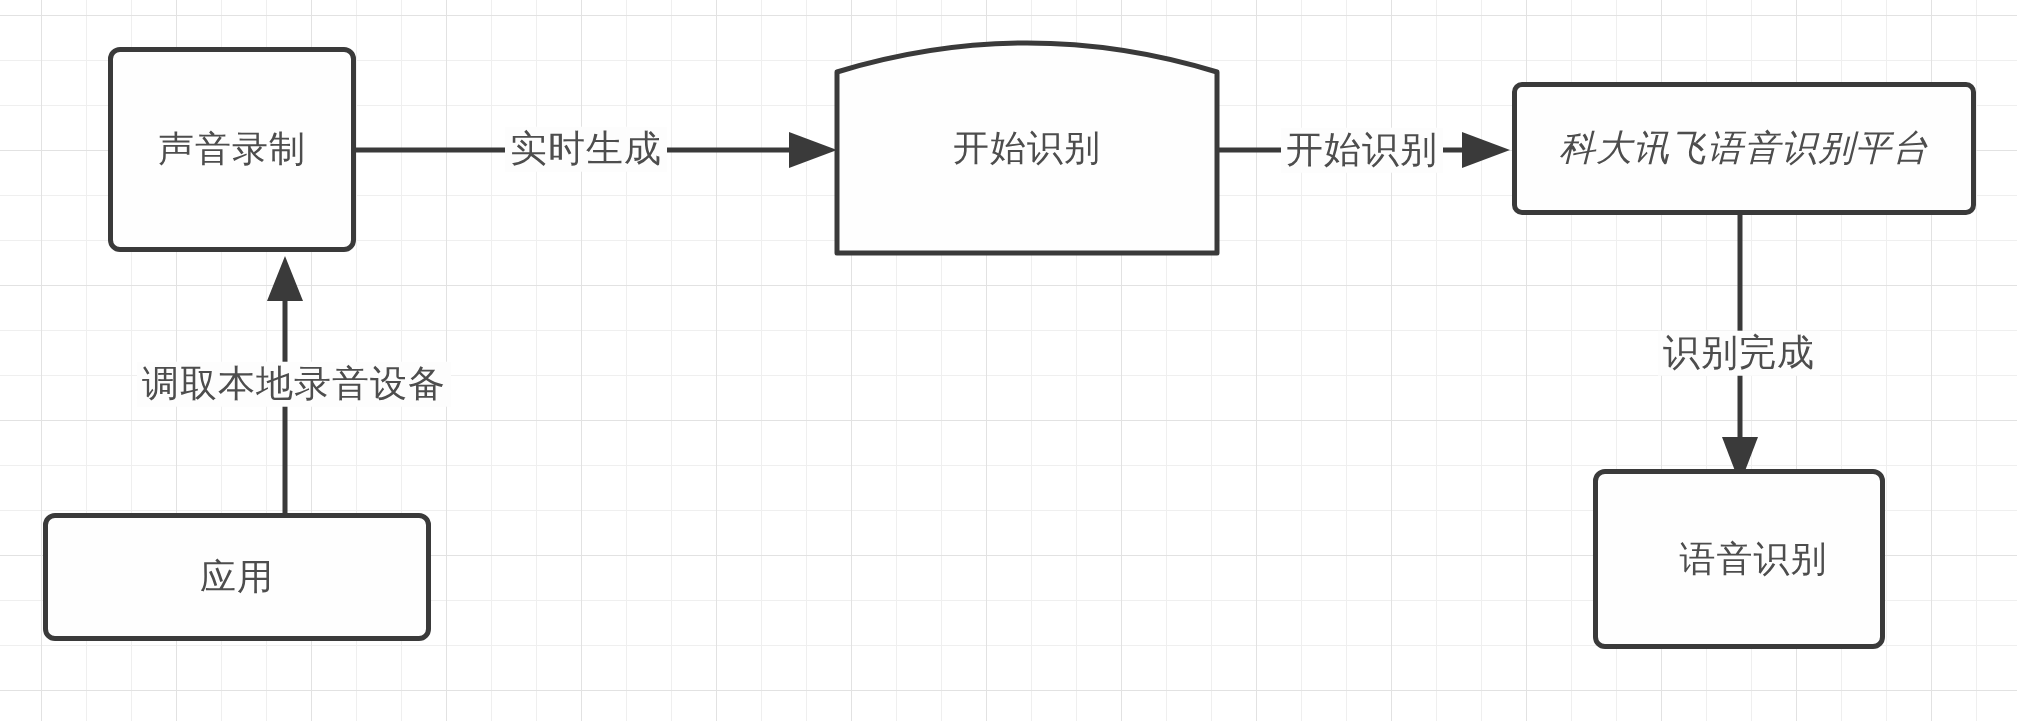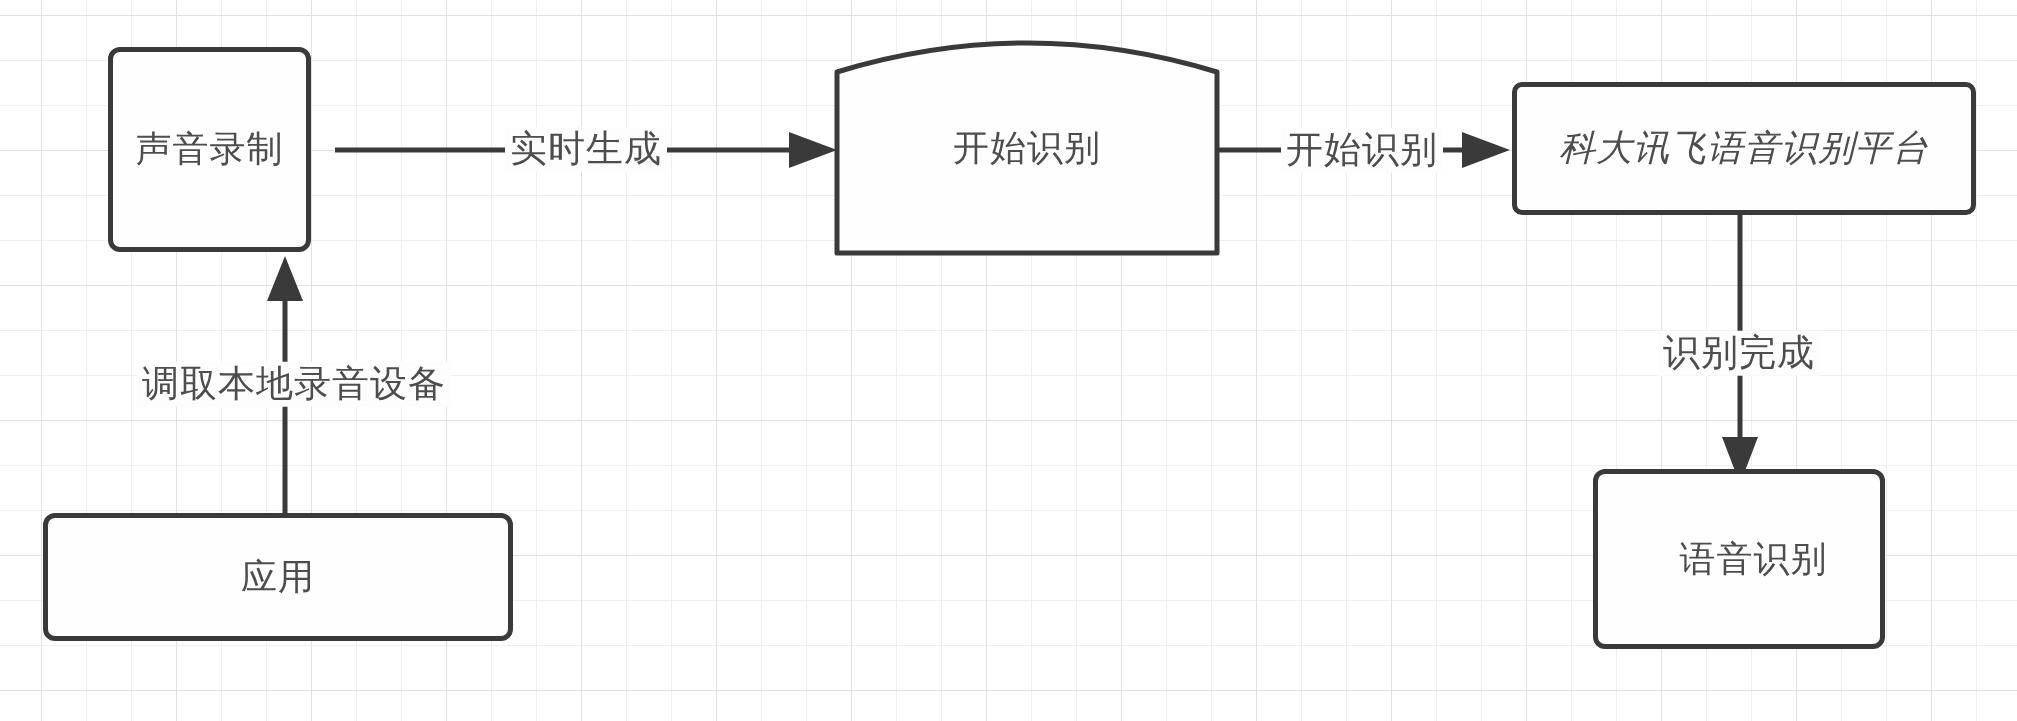--- a/index.html
+++ b/index.html
@@ -59,37 +59,37 @@
     <line x1="335" y1="150" x2="791" y2="150" stroke="#3a3a3a" stroke-width="5"></line>
     <polygon points="789,132 789,168 837,150" fill="#3a3a3a"></polygon>
 
     <line x1="1217" y1="150" x2="1464" y2="150" stroke="#3a3a3a" stroke-width="5"></line>
     <polygon points="1462,132 1462,168 1510,150" fill="#3a3a3a"></polygon>
 
     <line x1="1740" y1="215" x2="1740" y2="439" stroke="#3a3a3a" stroke-width="5"></line>
     <polygon points="1722,437 1758,437 1740,484" fill="#3a3a3a"></polygon>
   </svg>
 
-  <div class="node" style="left:108px;top:47px;width:203px;height:205px;">
+  <div class="node" style="left:108px;top:47px;width:248px;height:205px;">
     <span>声音录制</span>
   </div>
 
   <div class="node ghost" style="left:837px;top:43px;width:380px;height:210px;">
     <span>开始识别</span>
   </div>
 
   <div class="node" style="left:1512px;top:82px;width:464px;height:133px;border-radius:10px;font-style:italic;">
     <span>科大讯飞语音识别平台</span>
   </div>
 
   <div class="node" style="left:1593px;top:469px;width:292px;height:180px;padding-left:29px;">
     <span>语音识别</span>
   </div>
 
-  <div class="node" style="left:43px;top:513px;width:470px;height:128px;">
+  <div class="node" style="left:43px;top:513px;width:388px;height:128px;">
     <span>应用</span>
   </div>
 
   <div class="edge-label" style="left:294px;top:384px;">调取本地录音设备</div>
 
   <div class="edge-label" style="left:586px;top:149px;">实时生成</div>
 
   <div class="edge-label" style="left:1362px;top:150px;">开始识别</div>
 
   <div class="edge-label" style="left:1739px;top:353px;">识别完成</div>

